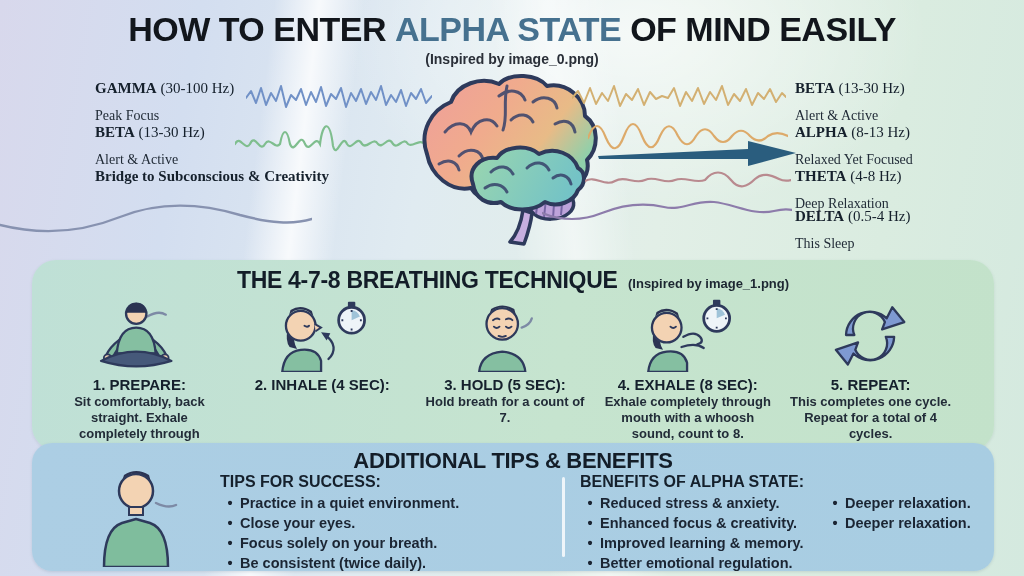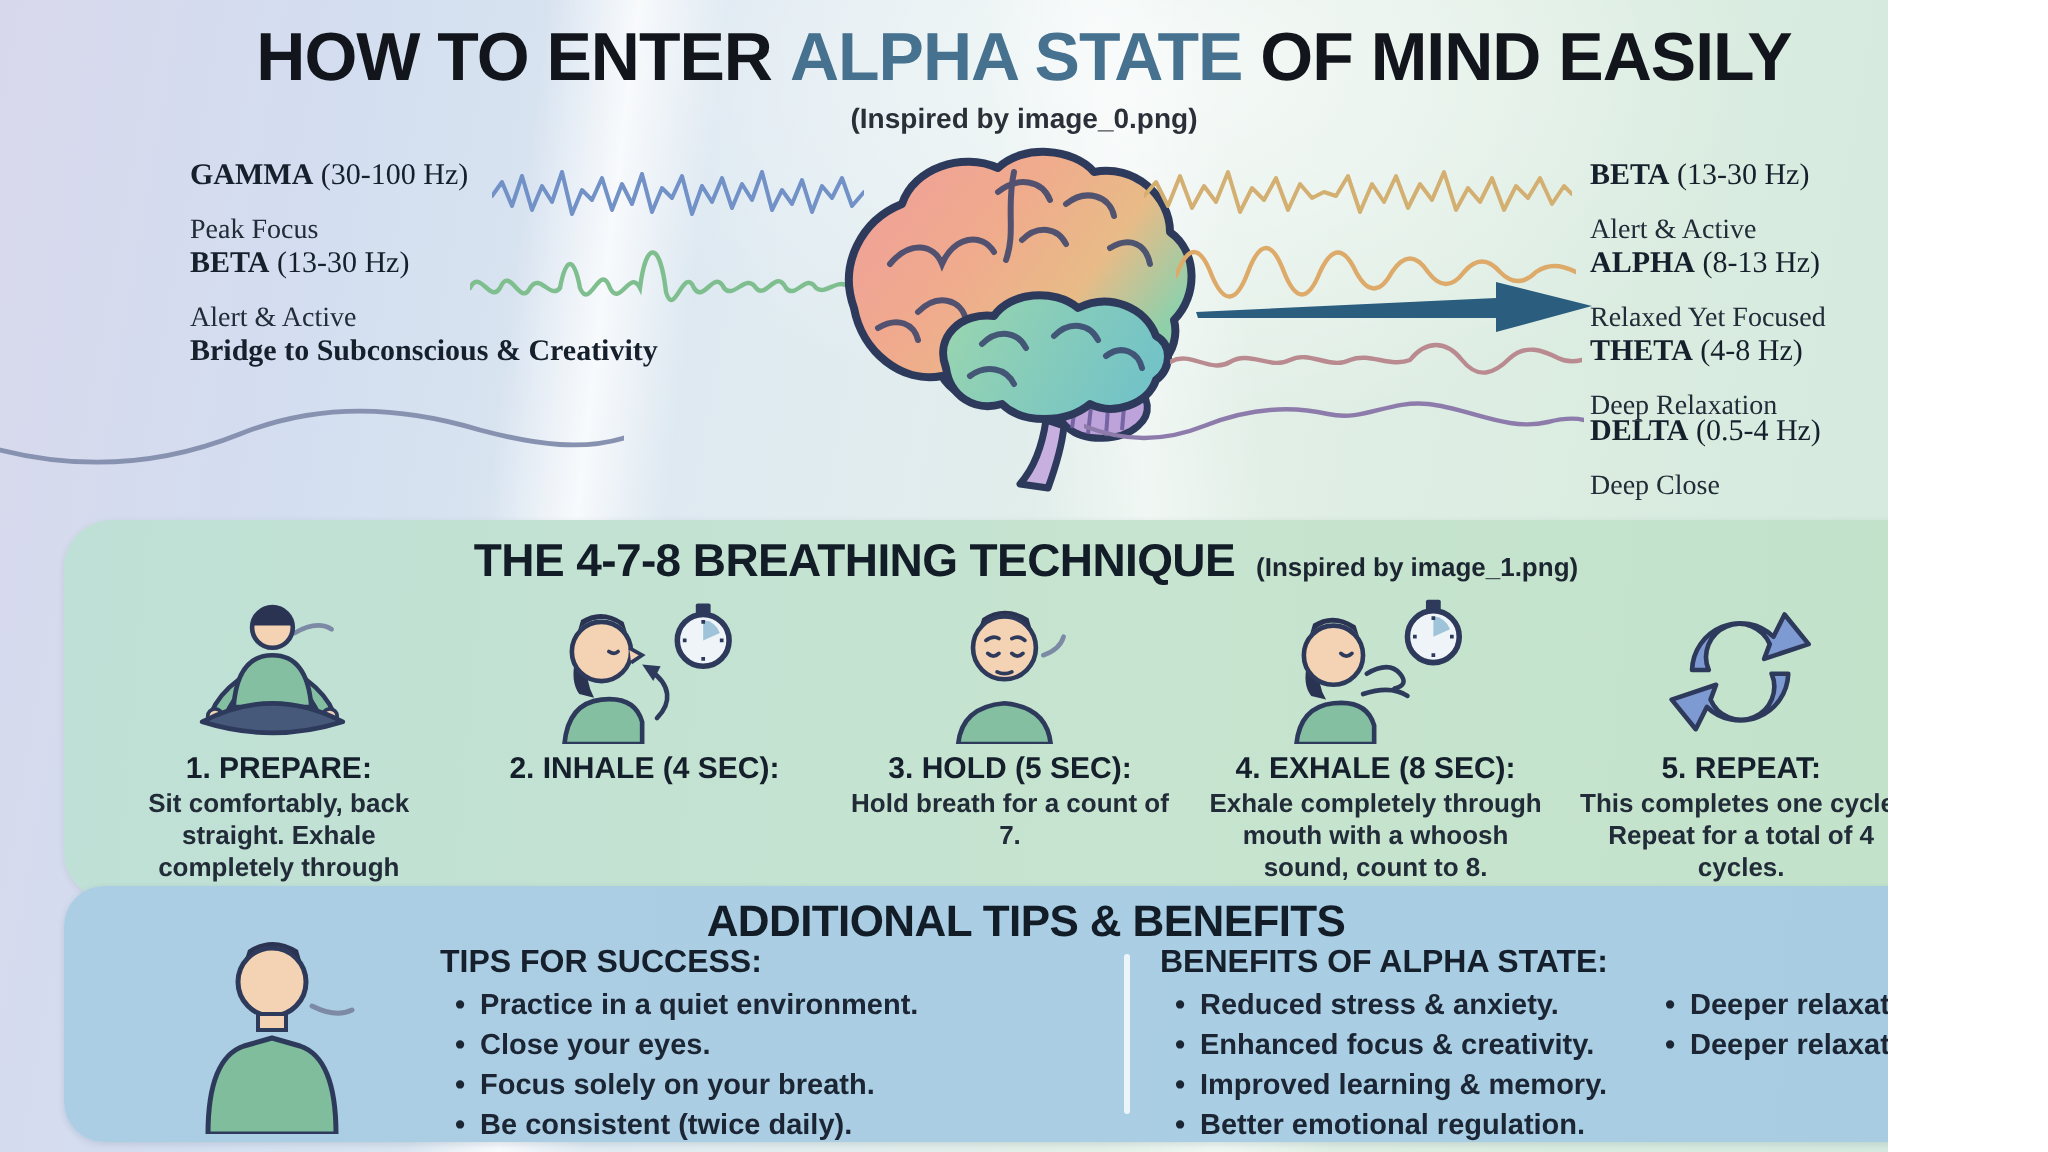--- a/index.html
+++ b/index.html
@@ -2,21 +2,21 @@
 <html><head>
 <meta charset="utf-8">
 <style>
   * { margin:0; padding:0; box-sizing:border-box; }
   html,body { width:1024px; height:576px; overflow:hidden; }
   body {
     font-family:"Liberation Sans","DejaVu Sans",sans-serif;
     color:#1b2330;
   }
   .canvas {
-    position:relative; width:944px; height:576px; overflow:hidden;
+    position:relative; width:1024px; height:576px; overflow:hidden;
     background:
       radial-gradient(ellipse 420px 260px at 62% 6%, rgba(255,255,255,.65), rgba(255,255,255,0) 70%),
       linear-gradient(100deg, #d8d8ec 0%, #d3def0 18%, #e0ebf1 40%, #e2efe7 62%, #daece0 82%, #d4e9df 100%);
   }
   .streak { position:absolute; top:-40px; height:680px; pointer-events:none; }
   .streak1 { left:238px; width:90px; transform:rotate(7deg);
     background:linear-gradient(to right, rgba(255,255,255,0), rgba(255,255,255,.8), rgba(255,255,255,0)); }
   .streak2 { left:520px; width:120px; transform:rotate(-6deg);
     background:linear-gradient(to right, rgba(255,255,255,0), rgba(255,255,255,.5), rgba(255,255,255,0)); }
 
@@ -172,21 +172,21 @@
       <div class="bw-item" style="top:54px">
         <div class="bw-name"><b>ALPHA</b> <span>(8-13 Hz)</span></div>
         <div class="bw-desc">Relaxed Yet Focused</div>
       </div>
       <div class="bw-item" style="top:98px">
         <div class="bw-name"><b>THETA</b> <span>(4-8 Hz)</span></div>
         <div class="bw-desc">Deep Relaxation</div>
       </div>
       <div class="bw-item" style="top:138px">
         <div class="bw-name"><b>DELTA</b> <span>(0.5-4 Hz)</span></div>
-        <div class="bw-desc">Deep Close</div>
+        <div class="bw-desc">This Sleep</div>
       </div>
     </div>
   </div>
 
   <div class="breathing">
     <div class="breathing-title">
       <span class="big">THE 4-7-8 BREATHING TECHNIQUE</span>
       <span class="small">(Inspired by image_1.png)</span>
     </div>
     <div class="steps">

